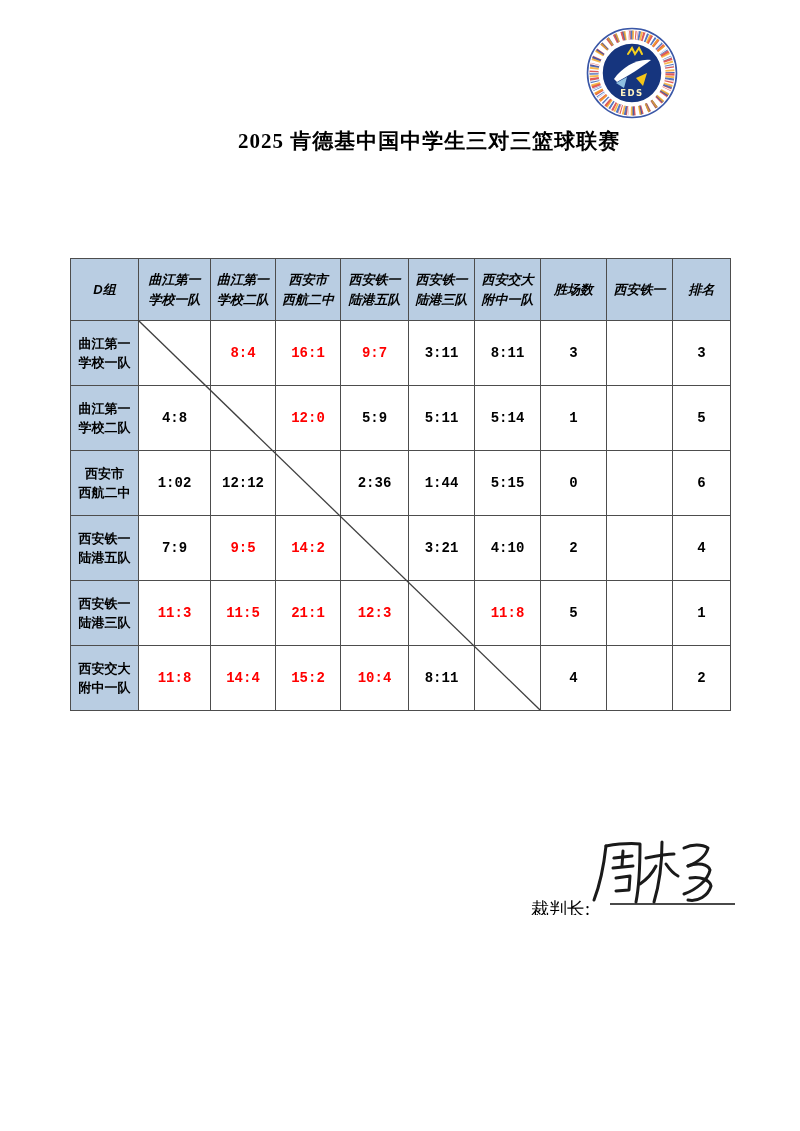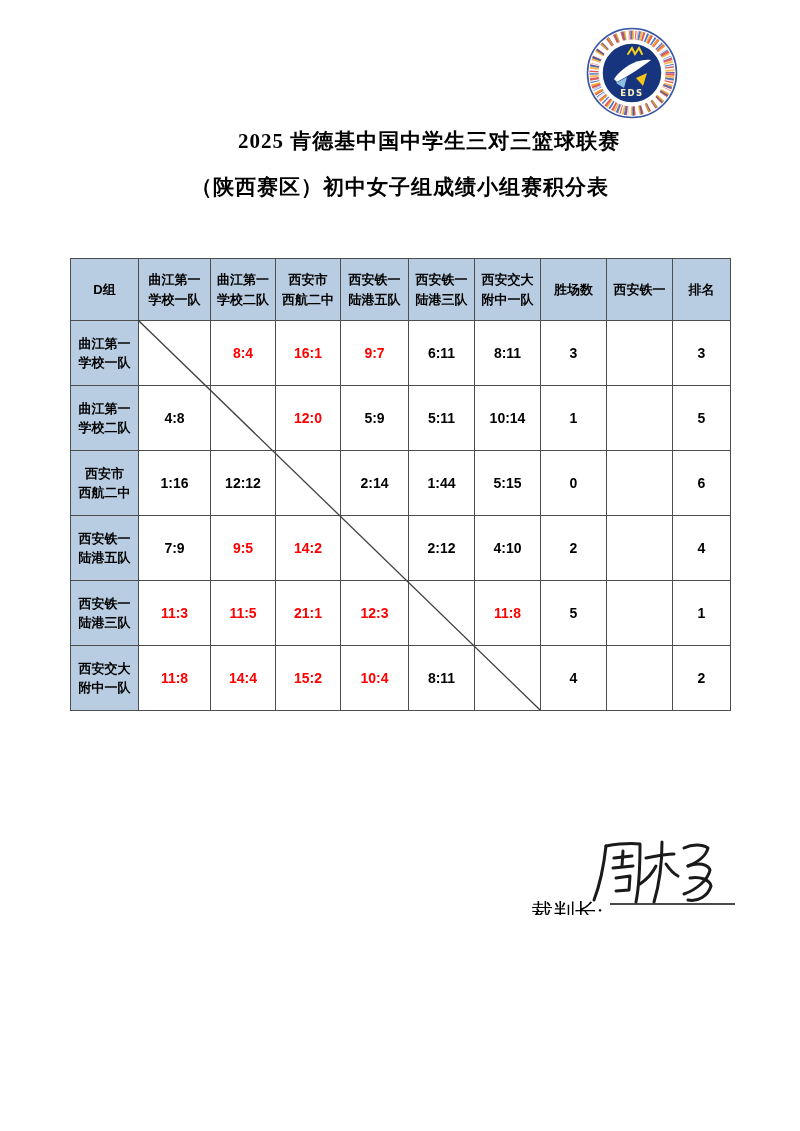--- a/index.html
+++ b/index.html
@@ -20,32 +20,32 @@
          font-family:"Liberation Serif","DejaVu Serif",serif;
          font-weight:700;font-size:21px;letter-spacing:1px;}
   .t1{top:127px;margin-left:29px;}
   .t2{top:173px;}
 
   
   .grid{position:absolute;left:70px;top:258px;width:660px;}
   table{border-collapse:collapse;table-layout:fixed;width:660px;}
   th,td{border:1px solid var(--grid-border);text-align:center;vertical-align:middle;
         padding:0;font-weight:700;overflow:hidden;}
-  thead tr{height:62px;}
+  thead tr{height:62px;font-style:italic;}
   thead th{background:var(--header-bg);font-size:13px;line-height:1.5;white-space:pre-line;}
   tbody tr{height:65px;}
   tbody th{background:var(--header-bg);font-size:13px;line-height:1.5;white-space:pre-line;}
-  tbody td{font-size:14px;}
+  tbody td{font-size:14px;font-family:Liberation Mono, monospace;}
   td.red{color:var(--win-red);}
   .diag{position:absolute;left:68px;top:62px;pointer-events:none;}
   .diag line{stroke:#3f3f3f;stroke-width:1.3;}
 
   
   .ref{position:absolute;left:531px;top:897px;
-       font-family:"Liberation Serif","DejaVu Serif",serif;font-size:22px;}
+       font-family:"Liberation Serif","DejaVu Serif",serif;font-size:18px;}
   .sigline{position:absolute;left:610px;top:903px;width:125px;height:0;
            border-bottom:2px solid #4a4a4a;}
   .sig{position:absolute;left:590px;top:836px;width:140px;height:70px;}
   .sig path{fill:none;stroke:#1a1a1a;stroke-width:3;stroke-linecap:round;stroke-linejoin:round;}
 </style>
 </head>
 <body>
 
 <div class="page">
 
@@ -60,21 +60,20 @@
     <circle cx="46" cy="46" r="30" fill="#16357e" stroke="#ffffff" stroke-width="1.5"></circle>
 
     <path d="M42,27 l4,-6 l3,6 l4,-6 l3,6" fill="none" stroke="#f7d11e" stroke-width="2" stroke-linecap="round"></path>
     <path d="M28,52 C36,40 52,31 65,33 C56,40 42,49 31,55 Z" fill="#ffffff"></path>
     <path d="M30,56 L41,50 L38,61 Z" fill="#8fbfe0"></path>
     <path d="M50,51 L61,46 L57,59 Z" fill="#f5c518"></path>
     <text x="46" y="69" text-anchor="middle" font-size="8.5" font-weight="bold" font-family="DejaVu Sans, sans-serif" fill="#fff3c0" letter-spacing="1.5">EDS</text>
   </svg>
 
   <div class="title t1">2025 肯德基中国中学生三对三篮球联赛</div>
-  <div class="title t2">（陕西赛区）初中女子组成绩小组赛积分表</div>
 
   <div class="grid">
     <table>
       <colgroup>
         <col style="width:68px">
           <col style="width:72px">
           <col style="width:65px">
         <col style="width:65px">
           <col style="width:68px">
           <col style="width:66px">
@@ -104,60 +103,60 @@
           </tr>
       </thead>
       <tbody id="tbody">
           <tr>
             <th>曲江第一
 学校一队</th>
             <td></td>
             <td class="red">8:4</td>
             <td class="red">16:1</td>
             <td class="red">9:7</td>
-            <td>6:11</td>
+            <td>3:11</td>
             <td>8:11</td>
             <td>3</td>
             <td></td>
             <td>3</td>
           </tr>
           <tr>
             <th>曲江第一
 学校二队</th>
             <td>4:8</td>
             <td></td>
             <td class="red">12:0</td>
             <td>5:9</td>
             <td>5:11</td>
-            <td>10:14</td>
+            <td>5:14</td>
             <td>1</td>
             <td></td>
             <td>5</td>
           </tr>
           <tr>
             <th>西安市
 西航二中</th>
-            <td>1:16</td>
+            <td>1:02</td>
             <td>12:12</td>
             <td></td>
-            <td>2:14</td>
+            <td>2:36</td>
             <td>1:44</td>
             <td>5:15</td>
             <td>0</td>
             <td></td>
             <td>6</td>
           </tr>
           <tr>
             <th>西安铁一
 陆港五队</th>
             <td>7:9</td>
             <td class="red">9:5</td>
             <td class="red">14:2</td>
             <td></td>
-            <td>2:12</td>
+            <td>3:21</td>
             <td>4:10</td>
             <td>2</td>
             <td></td>
             <td>4</td>
           </tr>
           <tr>
             <th>西安铁一
 陆港三队</th>
             <td class="red">11:3</td>
             <td class="red">11:5</td>

